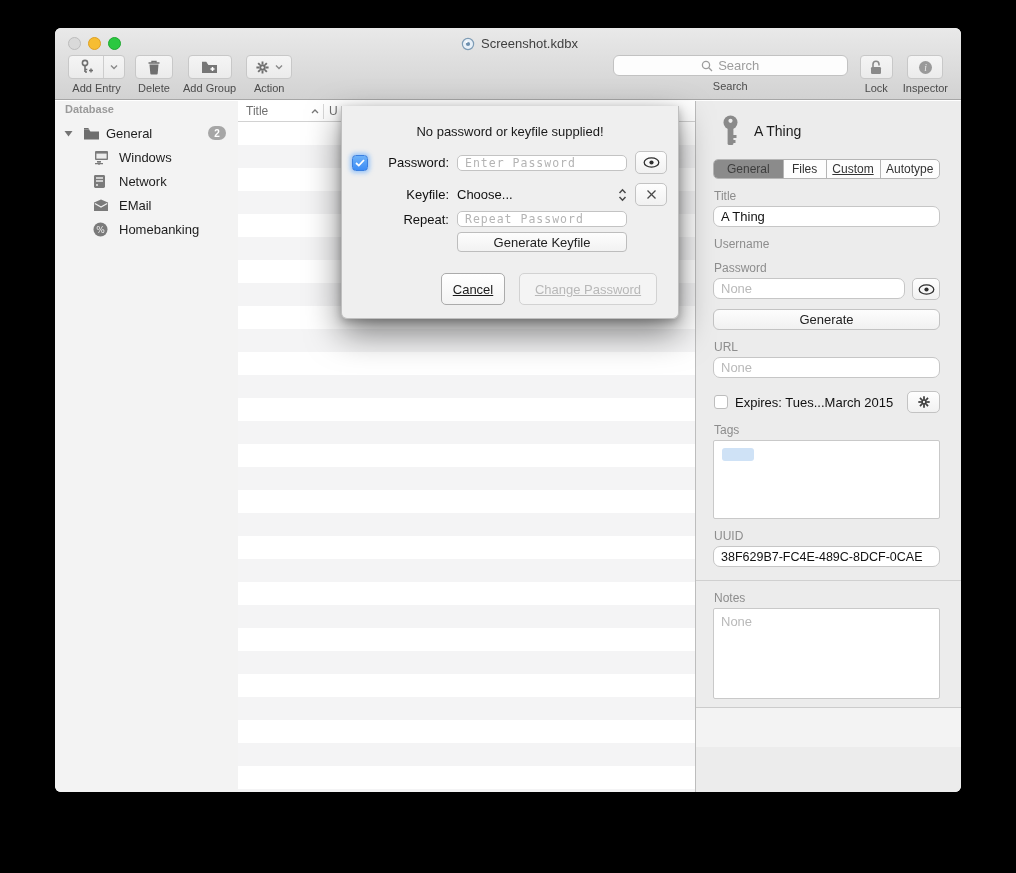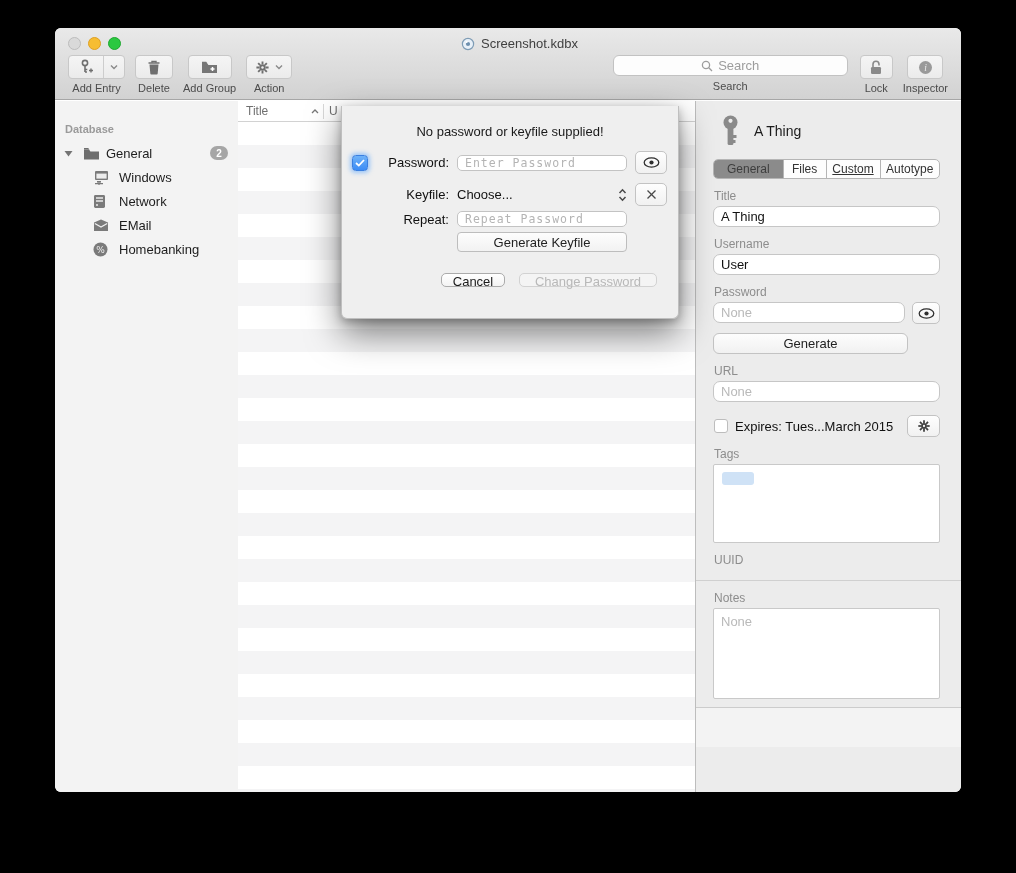--- a/index.html
+++ b/index.html
@@ -26,21 +26,21 @@
   .split .seg2 { width:20px; display:flex; align-items:center; justify-content:center; }
   .tb-spacer { flex:1; }
   .searchwrap { display:flex; flex-direction:column; align-items:center; margin-right:12px; }
   .searchfield { width:235px; height:21px; background:#fdfdfd; border:1px solid #c2c2c2; border-radius:6px; display:flex; align-items:center; justify-content:center; gap:5px; color:#9d9d9d; font-size:13px; }
   .cap2 { font-size:11px; color:#4b4b4b; margin-top:4px; }
 
   
   .content { position:absolute; top:73px; left:0; right:0; bottom:0; }
 
   
-  .sidebar { position:absolute; left:0; top:0; bottom:0; width:188px; background:#f3f3f3; border-right:1px solid #be185d; padding-top:22px; }
+  .sidebar { position:absolute; left:0; top:0; bottom:0; width:188px; background:#f3f3f3; border-right:3px solid #be185d; padding-top:2px; }
   .side-hd { font-size:11px; font-weight:bold; color:#9a9a9a; padding:0 0 6px 10px; }
   .srow { position:relative; height:24px; display:flex; align-items:center; font-size:13px; color:#1d1d1d; }
   .srow .disc { position:absolute; left:9px; }
   .srow .ic { position:absolute; display:flex; }
   .srow.root .ic { left:28px; } .srow.root .lbl { margin-left:51px; }
   .srow.child .ic { left:38px; } .srow.child .lbl { margin-left:64px; }
   .badge { position:absolute; right:14px; top:5px; min-width:18px; height:14px; border-radius:8px; background:#a6a6a6; color:#fff; font-size:10px; font-weight:bold; display:flex; align-items:center; justify-content:center; padding:0 5px; }
 
   
   .entrylist { position:absolute; left:183px; right:266px; top:0; bottom:0; background:#fff; }
@@ -59,21 +59,21 @@
   .segment { display:flex; align-items:center; justify-content:center; color:#333; border-right:1px solid #b5b5b5; }
   .segment:last-child { border-right:none; }
   .segment.sel { background:#8b8b8b; color:#3e3e3e; }
   .sg1{width:31%;} .sg2{width:19%;} .sg3{width:24%;text-decoration:underline;} .sg4{flex:1;}
   .flabel { font-size:12px; color:#8d8d8d; margin:10px 0 3px 18px; }
   .fld { display:block; width:227px; margin-left:17px; height:21px; border:1px solid #c6c6c6; border-radius:7px; background:#fff; font-size:13px; color:#111; padding:0 7px; font-family:"Liberation Sans",sans-serif; outline:none; }
   .fld::placeholder { color:#b9b9b9; }
   .pwrow { display:flex; gap:7px; margin:0 21px 0 17px; }
   .pwrow .fld { flex:1; width:auto; margin-left:0; }
   .sqbtn { width:33px; height:22px; background:linear-gradient(#fefefe,#f1f1f1); border:1px solid #c3c3c3; border-radius:5px; display:flex; align-items:center; justify-content:center; }
-  .widebtn { display:block; width:195px; margin:9px 0 0 17px; height:21px; background:linear-gradient(#fdfdfd,#f1f1f1); border:1px solid #c3c3c3; border-radius:6px; font-size:13px; color:#222; font-family:"Liberation Sans",sans-serif; }
+  .widebtn { display:block; width:227px; margin:9px 0 0 17px; height:21px; background:linear-gradient(#fdfdfd,#f1f1f1); border:1px solid #c3c3c3; border-radius:6px; font-size:13px; color:#222; font-family:"Liberation Sans",sans-serif; }
   .exprow { display:flex; align-items:center; gap:7px; margin:13px 21px 0 18px; }
   .cbx { width:14px; height:14px; border:1px solid #bdbdbd; border-radius:3px; background:#fff; flex:none; }
   .exlabel { font-size:13px; color:#111; flex:1; white-space:nowrap; overflow:hidden; }
   .tagsbox { width:227px; height:79px; margin-left:17px; background:#fff; border:1px solid #c9c9c9; border-radius:2px; padding:7px 8px; }
   .tagpill { width:32px; height:13px; border-radius:3px; }
   .uuidfld { font-size:12.5px; white-space:nowrap; overflow:hidden; }
   .insp-sep { border-top:1px solid #d0d0d0; margin-top:13px; }
   .notesbox { width:227px; height:91px; margin-left:17px; background:#fff; border:1px solid #c9c9c9; border-radius:2px; padding:5px 7px; font-size:13px; color:#b9b9b9; }
   .insp-bottom { border-top:1px solid #cccccc; margin-top:8px; height:40px; background:#f3f3f3; }
 
@@ -85,21 +85,21 @@
   .dfieldcol { width:170px; margin-left:8px; flex:none; display:flex; align-items:center; }
   .dbtncol { width:32px; margin-left:8px; flex:none; }
   .dinput { width:170px; height:16px; border:1px solid #c3c3c3; border-radius:5px; background:#fff; padding:0 7px; font-family:"DejaVu Sans Mono",monospace; font-size:11.5px; letter-spacing:1px; outline:none; }
   .dinput::placeholder { color:#b4b4b4; }
   .chk { width:16px; height:16px; border-radius:3.5px; background:linear-gradient(#6eb2f9,#3c8cf5); border:1px solid #3a7fe0; box-shadow:0 0 4px 2px rgba(90,165,255,0.55); display:flex; align-items:center; justify-content:center; flex:none; }
   .popup { display:flex; align-items:center; width:170px; font-size:13px; color:#111; }
   .popup .pspacer { flex:1; }
   .dbtn { width:32px; height:23px; background:linear-gradient(#fefefe,#f1f1f1); border:1px solid #c3c3c3; border-radius:5px; display:flex; align-items:center; justify-content:center; }
   .genkey { width:170px; height:20px; background:linear-gradient(#fdfdfd,#f2f2f2); border:1px solid #bdbdbd; border-radius:4px; font-size:13px; color:#222; font-family:"Liberation Sans",sans-serif; }
   .actions { display:flex; gap:14px; margin:21px 13px 0 99px; }
-  .abtn { height:14px; border-radius:5px; font-size:13px; font-family:"Liberation Sans",sans-serif; }
+  .abtn { height:32px; border-radius:5px; font-size:13px; font-family:"Liberation Sans",sans-serif;text-decoration:underline; }
   .cancel { width:64px; background:linear-gradient(#ffffff,#f3f3f3); border:1px solid #ababab; color:#1a1a1a; }
   .chpass { width:138px; background:#f4f4f4; border:1px solid #d2d2d2; color:#b8b8b8; }
 </style>
 </head>
 <body>
 
 <div class="screen">
   <div class="window">
 
     <div class="header">
@@ -326,21 +326,20 @@
           <div class="segment sel sg1">General</div>
           <div class="segment sg2">Files</div>
           <div class="segment sg3">Custom</div>
           <div class="segment sg4">Autotype</div>
         </div>
 
         <div class="flabel">Title</div>
         <input class="fld" value="A Thing" style="">
 
         <div class="flabel">Username</div>
-        <input class="fld" value="User" style="">
 
         <div class="flabel">Password</div>
         <div class="pwrow">
           <input class="fld" placeholder="None" style="">
           <div class="sqbtn">
             <svg width="17" height="11" viewBox="0 0 17 11">
                 <ellipse cx="8.5" cy="5.5" rx="7.3" ry="4.6" fill="none" stroke="#2e2e2e" stroke-width="1.3"></ellipse>
                 <circle cx="8.5" cy="5.5" r="2.1" fill="#2e2e2e"></circle>
               </svg>
           </div>
@@ -370,20 +369,21 @@
               </svg>
           </div>
         </div>
 
         <div class="flabel">Tags</div>
         <div class="tagsbox">
           <div class="tagpill" id="tagpill" style="background: rgb(207, 226, 246);"></div>
         </div>
 
         <div class="flabel">UUID</div>
+        <input class="fld uuidfld" value="38F629B7-FC4E-489C-8DCF-0CAE" style="">
 
         <div class="insp-sep"></div>
 
         <div class="flabel">Notes</div>
         <div class="notesbox">
           <span>None</span>
         </div>
 
         <div class="insp-bottom"></div>
       </div>

